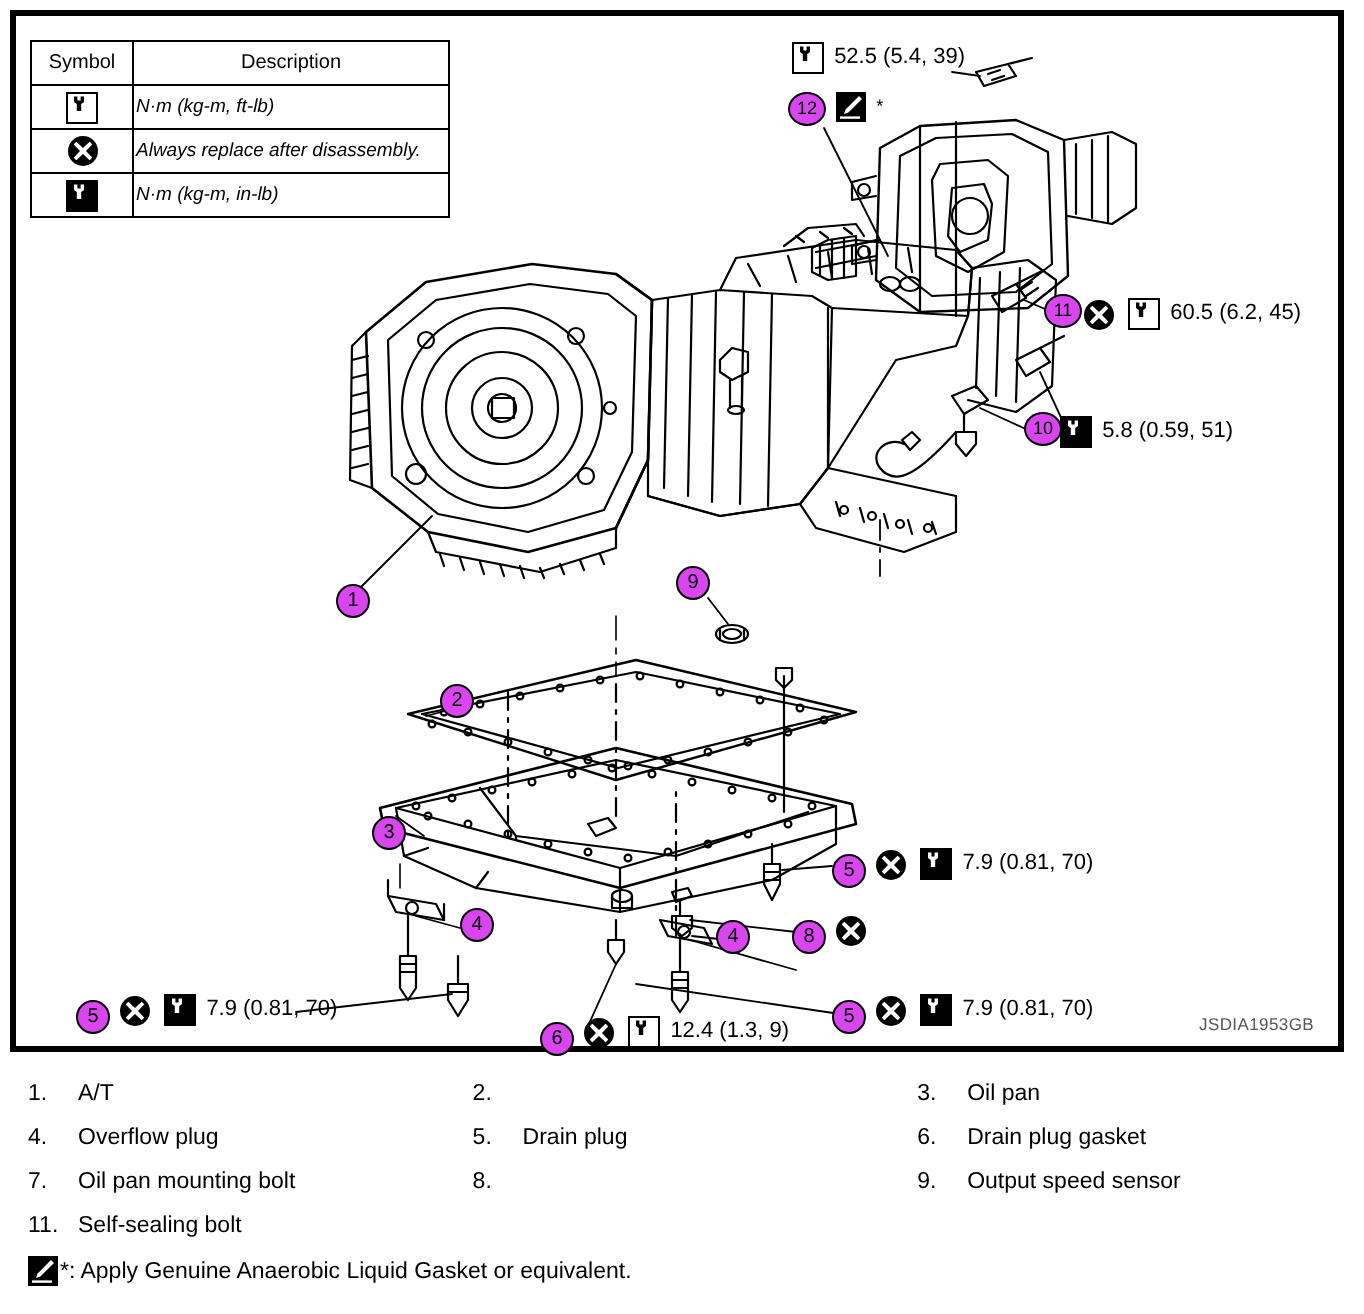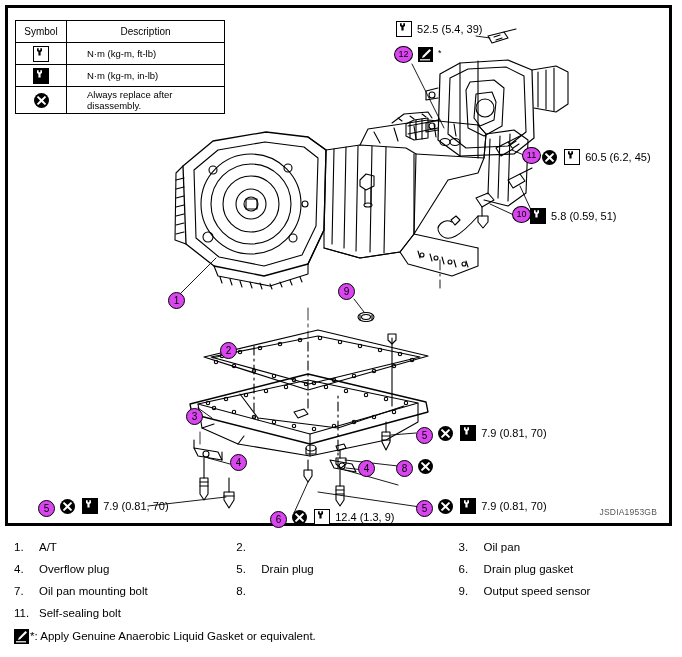--- a/index.html
+++ b/index.html
@@ -30,21 +30,21 @@
   }
   #symbol-table td,#symbol-table th{
     border:1px solid #000;
     padding:2px 4px;
     font-weight:normal;
     text-align:center;
     height:17px;
     vertical-align:middle;
   }
   #symbol-table th{font-size:10px;}
-  #symbol-table td.desc{text-align:left;padding-left:20px;font-size:9.5px;}
+  #symbol-table td.desc{text-align:left;padding-left:1px;font-size:9.5px;font-style:italic;}
   #symbol-table td.symcell{width:48px;padding:1px;}
 
   
   .sym{display:inline-block;vertical-align:middle;position:relative;}
   .sym-ft{width:14px;height:14px;background:#fff;border:1.6px solid #000;}
   .sym-in{width:14px;height:14px;background:#000;border:1.6px solid #000;}
   .sym-ft svg,.sym-in svg{position:absolute;left:0;top:0;}
   .sym-rep{width:15px;height:15px;border-radius:50%;background:#000;}
   .sym-rep svg{position:absolute;left:0;top:0;}
   .sym-gasket{width:15px;height:15px;background:#000;}
@@ -80,21 +80,21 @@
     position:absolute;left:5px;top:536px;width:667px;
     font-size:11.5px;
   }
   .legend-row{display:flex;width:100%;}
   .legend-cell{display:flex;width:33.33%;line-height:22px;}
   .legend-num{width:34px;padding-left:9px;box-sizing:border-box;}
   .legend-lbl{flex:1;}
   #footnote{
     position:absolute;left:14px;top:628px;
     font-size:11.5px;line-height:16px;
-    display:flex;align-items:center;
+    display:flex;align-items:flex-start;
   }
   #footnote .sym-gasket{margin-right:0px;}
   #footnote .fn-text{margin-left:1px;}
 </style>
 </head>
 <body>
 
 <div id="illus-frame">
 
   <div id="illus-stage">
@@ -352,37 +352,37 @@
           <span class="sym sym-ft">
             <svg width="11" height="11" viewBox="0 0 11 11">
                 <path d="M3 1.2 L3 4 L4.4 5 L4.4 8.5 L6.6 8.5 L6.6 5 L8 4 L8 1.2 L6.3 1.2 L6.3 3.2 L4.7 3.2 L4.7 1.2 Z" fill="#000"></path>
               </svg>
           </span>
         </td>
         <td class="desc">N·m (kg-m, ft-lb)</td>
       </tr>
       <tr>
         <td class="symcell">
+          <span class="sym sym-rep">
+            <svg width="15" height="15" viewBox="0 0 15 15">
+                <path d="M7.5 6 L4.2 2.9 A6 6 0 0 0 2.9 4.2 L6 7.5 L2.9 10.8 A6 6 0 0 0 4.2 12.1 L7.5 9 L10.8 12.1 A6 6 0 0 0 12.1 10.8 L9 7.5 L12.1 4.2 A6 6 0 0 0 10.8 2.9 Z" fill="#fff"></path>
+              </svg>
+          </span>
+        </td>
+        <td class="desc">Always replace after disassembly.</td>
+      </tr>
+      <tr>
+        <td class="symcell">
           <span class="sym sym-in">
             <svg width="11" height="11" viewBox="0 0 11 11">
                 <path d="M3 1.2 L3 4 L4.4 5 L4.4 8.5 L6.6 8.5 L6.6 5 L8 4 L8 1.2 L6.3 1.2 L6.3 3.2 L4.7 3.2 L4.7 1.2 Z" fill="#fff"></path>
               </svg>
           </span>
         </td>
         <td class="desc">N·m (kg-m, in-lb)</td>
-      </tr>
-      <tr>
-        <td class="symcell">
-          <span class="sym sym-rep">
-            <svg width="15" height="15" viewBox="0 0 15 15">
-                <path d="M7.5 6 L4.2 2.9 A6 6 0 0 0 2.9 4.2 L6 7.5 L2.9 10.8 A6 6 0 0 0 4.2 12.1 L7.5 9 L10.8 12.1 A6 6 0 0 0 12.1 10.8 L9 7.5 L12.1 4.2 A6 6 0 0 0 10.8 2.9 Z" fill="#fff"></path>
-              </svg>
-          </span>
-        </td>
-        <td class="desc">Always replace after disassembly.</td>
       </tr>
     </tbody>
   </table>
 
   <div class="callout" style="left:160px;top:284px;">1</div>
   <div class="callout" style="left:212px;top:334px;">2</div>
   <div class="callout" style="left:178px;top:400px;">3</div>
   <div class="callout" style="left:222px;top:446px;">4</div>
   <div class="callout" style="left:350px;top:452px;">4</div>
   <div class="callout" style="left:330px;top:275px;">9</div>

